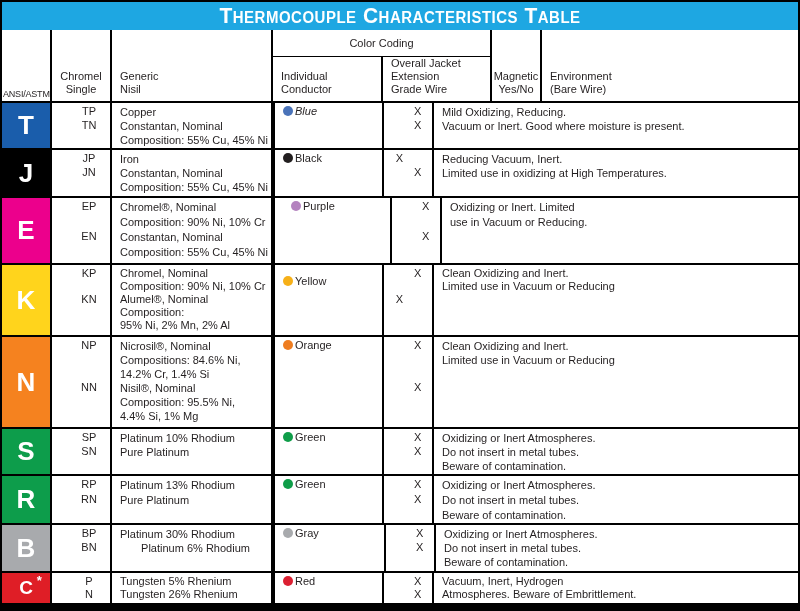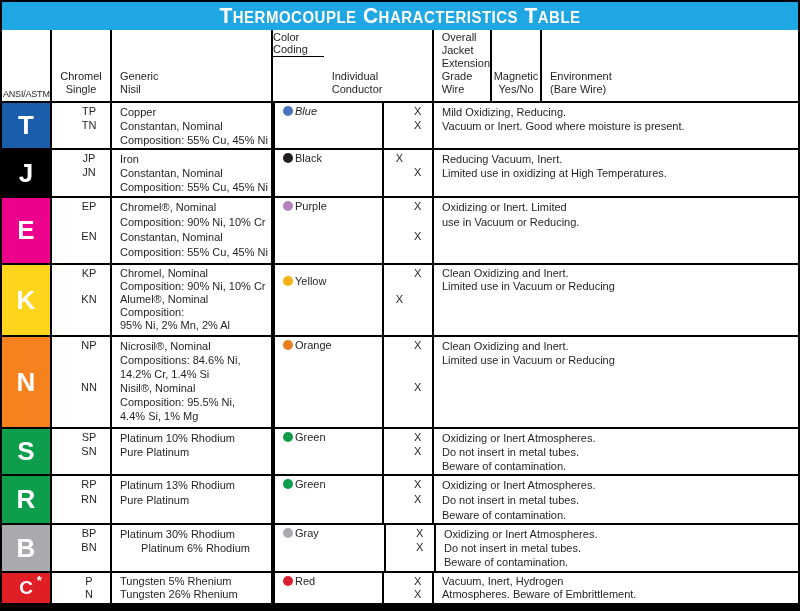--- a/index.html
+++ b/index.html
@@ -19,21 +19,21 @@
   
   .thead{display:flex;height:73px;border-bottom:2px solid #000;box-sizing:border-box;}
   .cell{box-sizing:border-box;border-right:2px solid #000;position:relative;overflow:hidden;}
   .cell:last-child{border-right:none;}
   .c0{width:50px}.c1{width:60px}.c2{width:161px}.c5{width:50px}.c6{flex:1}
   .hc{display:flex;flex-direction:column;justify-content:flex-end;padding-bottom:5px;font-size:11px;line-height:13px;}
   .hc.center{align-items:center;text-align:center;}
   .hc.left{padding-left:8px;}
   .ansi-cell{display:flex;align-items:flex-end;}
   .ansi-cell span{font-size:9px;letter-spacing:-.2px;padding:0 0 2px 1px;white-space:nowrap;}
-  .cc-group{width:219px;box-sizing:border-box;border-right:2px solid #000;display:flex;}
+  .cc-group{width:219px;box-sizing:border-box;border-right:2px solid #000;display:flex;flex-direction:column;}
   .cc-title{height:26px;border-bottom:1.5px solid #000;display:flex;align-items:center;justify-content:center;font-size:11px;}
   .cc-sub{flex:1;display:flex;}
   .cc-cell{box-sizing:border-box;display:flex;flex-direction:column;justify-content:flex-end;padding:0 0 5px 8px;font-size:11px;line-height:13px;}
   .cc-i{width:110px;border-right:2px solid #000;}
   .cc-j{flex:1;}
   
   .trow{display:flex;box-sizing:border-box;border-bottom:2px solid #000;overflow:hidden;}
   .trow:last-child{border-bottom:none;}
   .badge{display:flex;align-items:center;justify-content:center;}
   .badge .ltr{color:#fff;font-weight:bold;position:relative;}
@@ -161,21 +161,21 @@
           <div class="sym" style="top: 2px;">EP</div>
           <div class="sym" style="top: 32px;">EN</div>
         </div>
         <div class="cell c2 names">
           <div class="nameln" style="line-height: 15px;">Chromel®, Nominal</div>
           <div class="nameln" style="line-height: 15px;">Composition: 90% Ni, 10% Cr</div>
           <div class="nameln" style="line-height: 15px;">Constantan, Nominal</div>
           <div class="nameln" style="line-height: 15px;">Composition: 55% Cu, 45% Ni</div>
         </div>
         <div class="cell c3"></div>
-        <div class="cell c4" style="width: 109px;">
+        <div class="cell c4" style="width: 109px; margin-left: 8px;">
           <div class="cond-item" style="top: 2px;">
             <span class="dot" style="background: rgb(180, 131, 191);"></span>
             <span>Purple</span>
           </div>
         </div>
         <div class="cell c5">
           <div class="mx no" style="top: 2px;">X</div>
           <div class="mx no" style="top: 32px;">X</div>
         </div>
         <div class="cell c6 envs">

